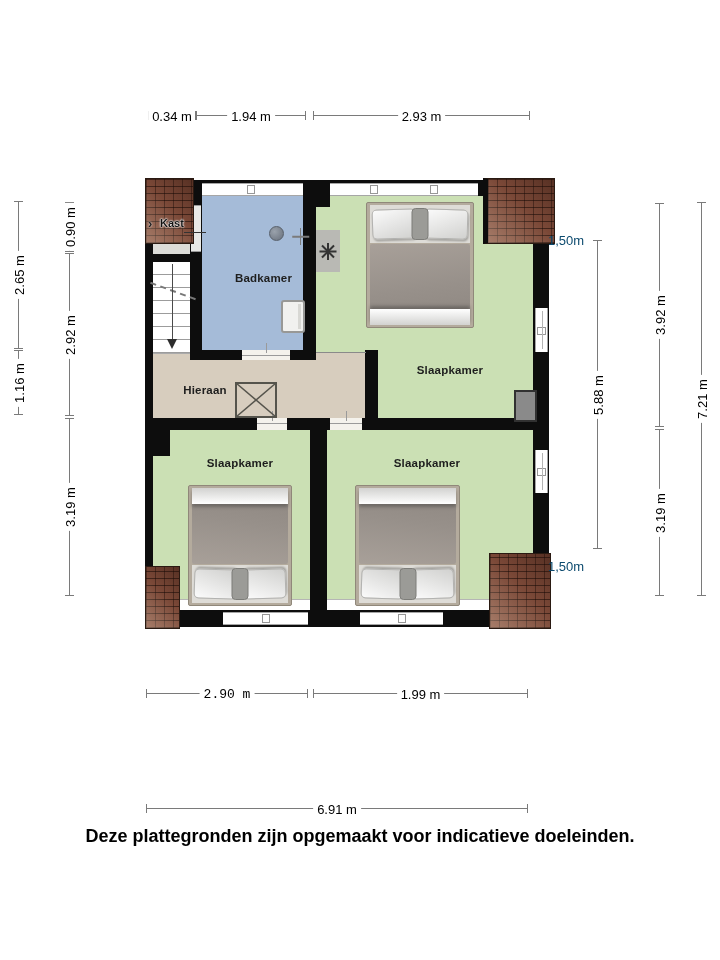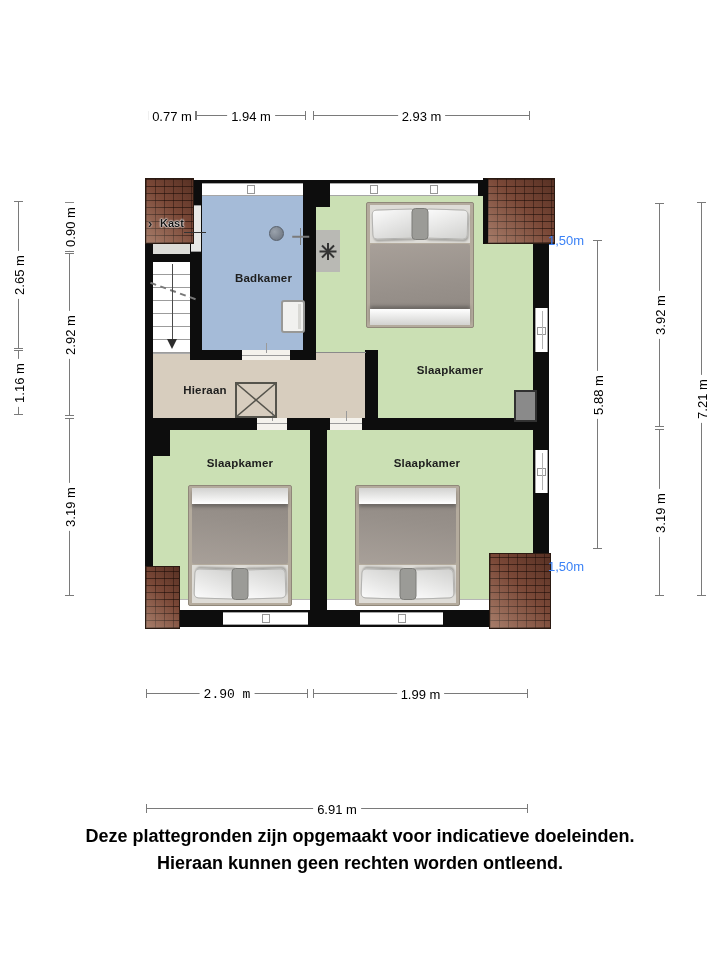--- a/index.html
+++ b/index.html
@@ -70,21 +70,21 @@
   
   .hdim{position:absolute;height:1px;background:#7a7a7a;}
   .hdim::before,.hdim::after{content:"";position:absolute;top:-4px;width:1px;height:9px;background:#7a7a7a;}
   .hdim::before{left:0;}.hdim::after{right:0;}
   .vdim{position:absolute;width:1px;background:#7a7a7a;}
   .vdim::before,.vdim::after{content:"";position:absolute;left:-4px;width:9px;height:1px;background:#7a7a7a;}
   .vdim::before{top:0;}.vdim::after{bottom:0;}
   .dlbl{position:absolute;font-size:13px;color:#000;background:#fff;padding:1px 4px;white-space:nowrap;}
   .hdim .dlbl{left:50%;top:50%;transform:translate(-50%,-50%);}
   .vdim .dlbl{left:50%;top:50%;transform:translate(-50%,-50%) rotate(-90deg);}
-  .note{position:absolute;font-size:13px;color:#3b82f6;}
+  .note{position:absolute;font-size:13px;color:#0c4a6e;}
 
   .kast-label{position:absolute;left:160px;top:217px;font-size:11px;font-weight:bold;color:#111;
     text-shadow:0 0 2px #fff,0 0 2px #fff,0 0 1px #fff;}
   .kast-chevron{position:absolute;left:148px;top:216px;font-size:13px;font-weight:bold;color:#222;
     text-shadow:0 0 2px #fff;}
 
   .disclaimer{position:absolute;left:0;right:0;top:803px;text-align:center;
     font-size:18px;font-weight:bold;color:#000;line-height:27px;margin-top:20px;}
 </style>
 </head>
@@ -209,21 +209,21 @@
     <span class="kast-label">Kast</span>
     <span class="line" style="left:184px;top:232px;width:22px;height:1px;background:#333;"></span>
     <div class="rlabel" style="left:202px;top:272px;width:123px;">Badkamer</div>
     <div class="rlabel" style="left:150px;top:384px;width:110px;">Hieraan</div>
     <div class="rlabel" style="left:370px;top:364px;width:160px;">Slaapkamer</div>
     <div class="rlabel" style="left:160px;top:457px;width:160px;">Slaapkamer</div>
     <div class="rlabel" style="left:347px;top:457px;width:160px;">Slaapkamer</div>
   </div>
 
   <div class="hdim" style="left:148px;top:115px;width:48px;">
-    <span class="dlbl">0.77 m</span>
+    <span class="dlbl">0.34 m</span>
   </div>
   <div class="hdim" style="left:196px;top:115px;width:110px;">
     <span class="dlbl">1.94 m</span>
   </div>
   <div class="hdim" style="left:313px;top:115px;width:217px;">
     <span class="dlbl">2.93 m</span>
   </div>
 
   <div class="vdim" style="left:18px;top:201px;height:148px;">
     <span class="dlbl">2.65 m</span>
@@ -262,15 +262,14 @@
   </div>
   <div class="hdim" style="left:313px;top:693px;width:215px;">
     <span class="dlbl">1.99 m</span>
   </div>
   <div class="hdim" style="left:146px;top:760px;width:382px;margin-top:48px;">
     <span class="dlbl">6.91 m</span>
   </div>
 
   <div class="disclaimer">
     <div>Deze plattegronden zijn opgemaakt voor indicatieve doeleinden.</div>
-    <div>Hieraan kunnen geen rechten worden ontleend.</div>
   </div>
 </div>
 
 </body></html>

